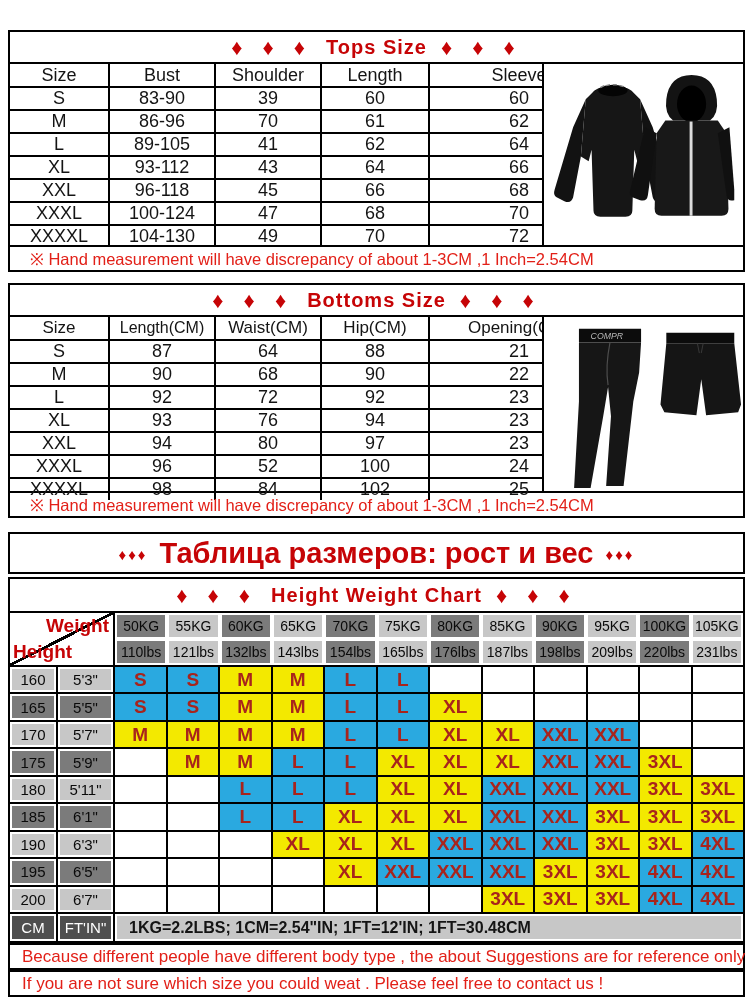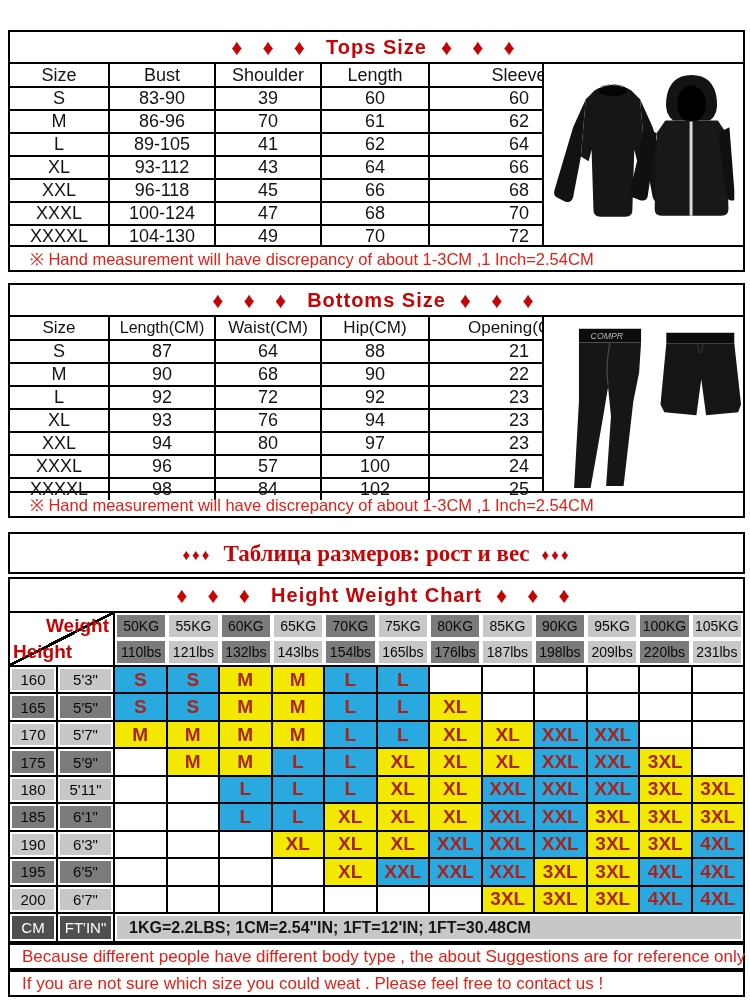--- a/index.html
+++ b/index.html
@@ -31,21 +31,21 @@
   .t-row > div:nth-of-type(3){width:106px;}
   .t-row > div:nth-of-type(4){width:108px;}
   .t-row > div:nth-of-type(5){width:112px;border-right:none;margin-left:33px;}
   .img-cell{flex:1;border-left:2px solid #000;box-sizing:border-box;display:flex;align-items:flex-end;
             justify-content:center;background:#fff;overflow:hidden;}
   .note-row{flex:none;height:23px;display:flex;align-items:center;padding-left:20px;
             color:#e22018;font-size:16.5px;box-sizing:border-box;white-space:nowrap;}
 
   
   .rus-row{height:100%;display:flex;align-items:center;justify-content:center;gap:12px;}
-  .rus-title{color:#c60406;font-weight:bold;font-size:23px;line-height:1;font-family:Liberation Serif, serif;}
+  .rus-title{color:#c60406;font-weight:bold;font-size:29px;line-height:1;}
   .rus-d{color:#c60406;font-size:15px;letter-spacing:2px;line-height:1;padding-top:2px;}
 
   
   #hwc .title-row{height:34px;}
   .grid-header{flex:none;display:flex;height:54px;border-bottom:2px solid #000;box-sizing:border-box;}
   .corner{width:105px;flex:none;border-right:2px solid #000;box-sizing:border-box;position:relative;
           background:linear-gradient(to bottom right,#fff 48.5%,#000 48.5%,#000 51.5%,#fff 51.5%);}
   .corner .w{position:absolute;right:4px;top:2px;color:#c60406;font-weight:bold;font-size:19px;}
   .corner .h{position:absolute;left:3px;bottom:2px;color:#c60406;font-weight:bold;font-size:19px;}
   .wcols{flex:1;display:flex;flex-direction:column;}
@@ -238,21 +238,21 @@
             <div class="t-cell">XXL</div>
               <div class="t-cell">94</div>
               <div class="t-cell">80</div>
               <div class="t-cell">97</div>
               <div class="t-cell">23</div>
             </div>
             <div class="t-row" style="flex:1;">
 
             <div class="t-cell">XXXL</div>
               <div class="t-cell">96</div>
-              <div class="t-cell">57</div>
+              <div class="t-cell">52</div>
               <div class="t-cell">100</div>
               <div class="t-cell">24</div>
             </div>
             <div class="t-row" style="flex:1;">
 
             <div class="t-cell">XXXXL</div>
               <div class="t-cell">98</div>
               <div class="t-cell">84</div>
               <div class="t-cell">102</div>
               <div class="t-cell">25</div>

